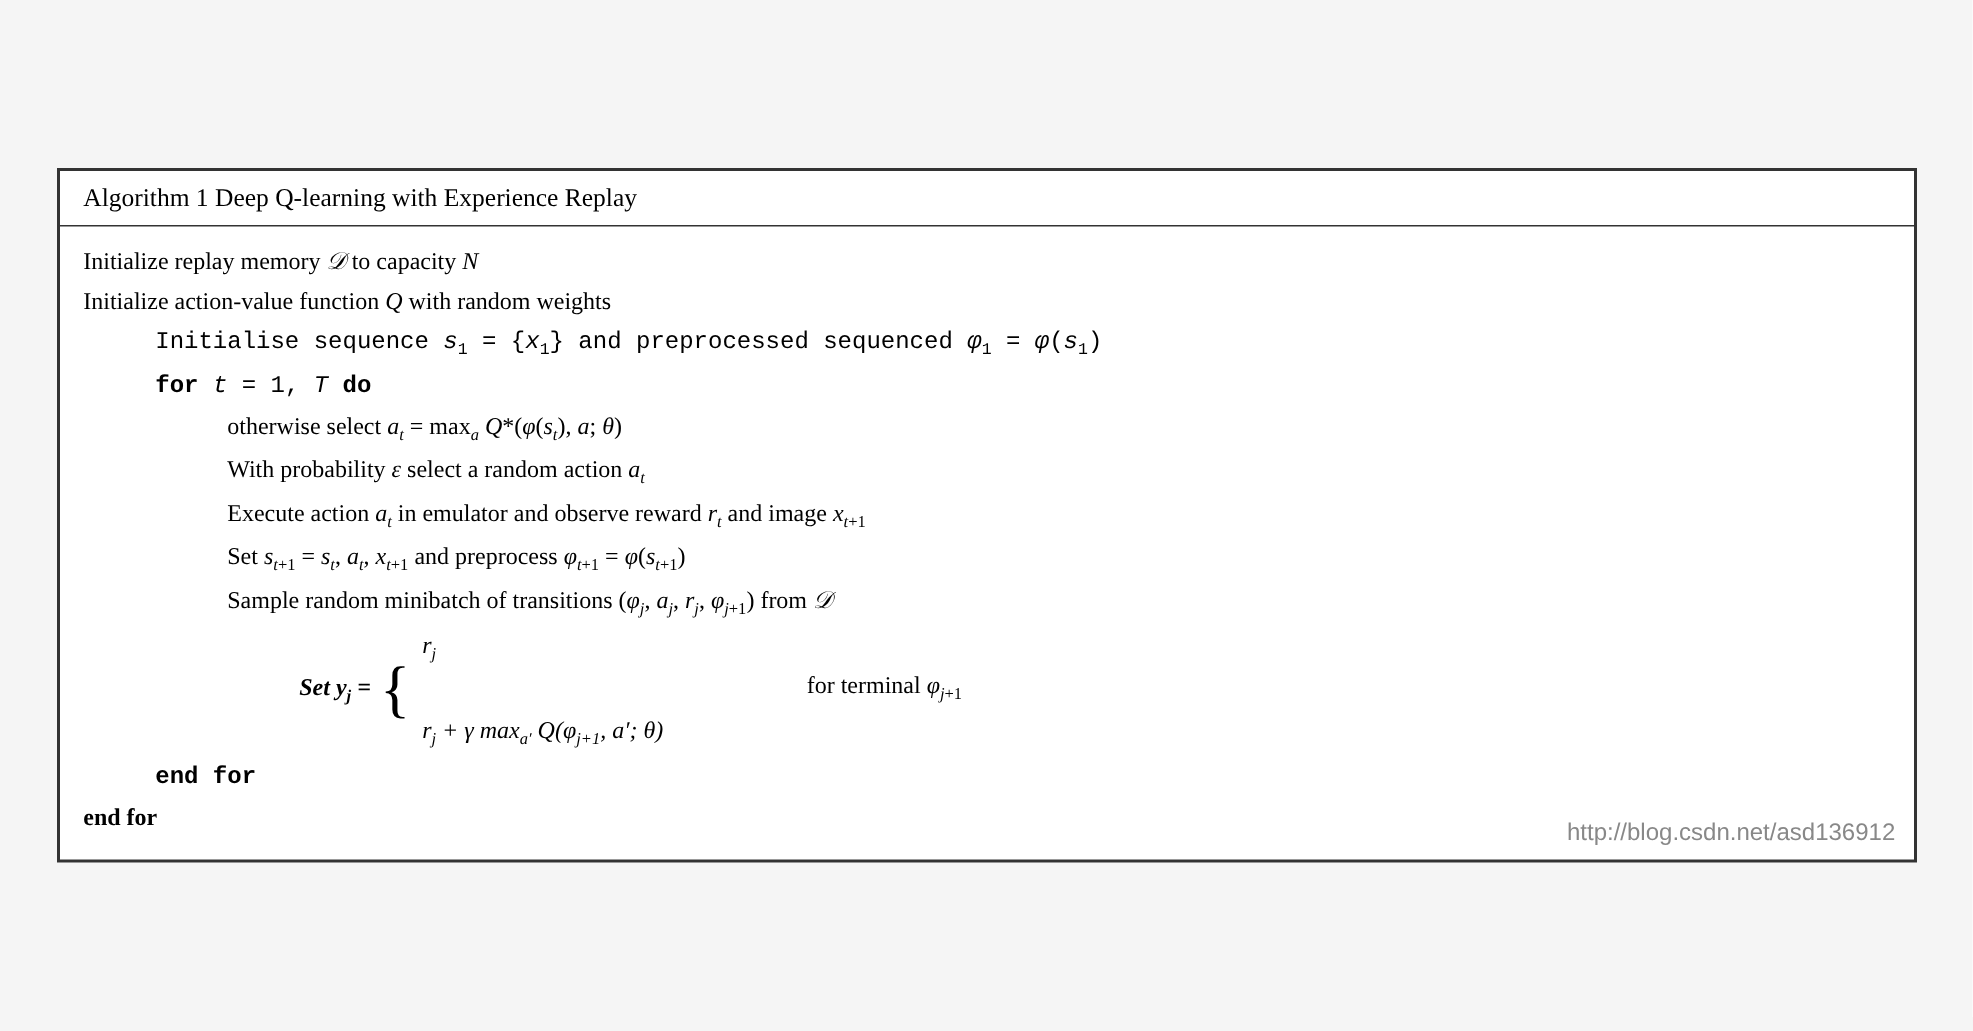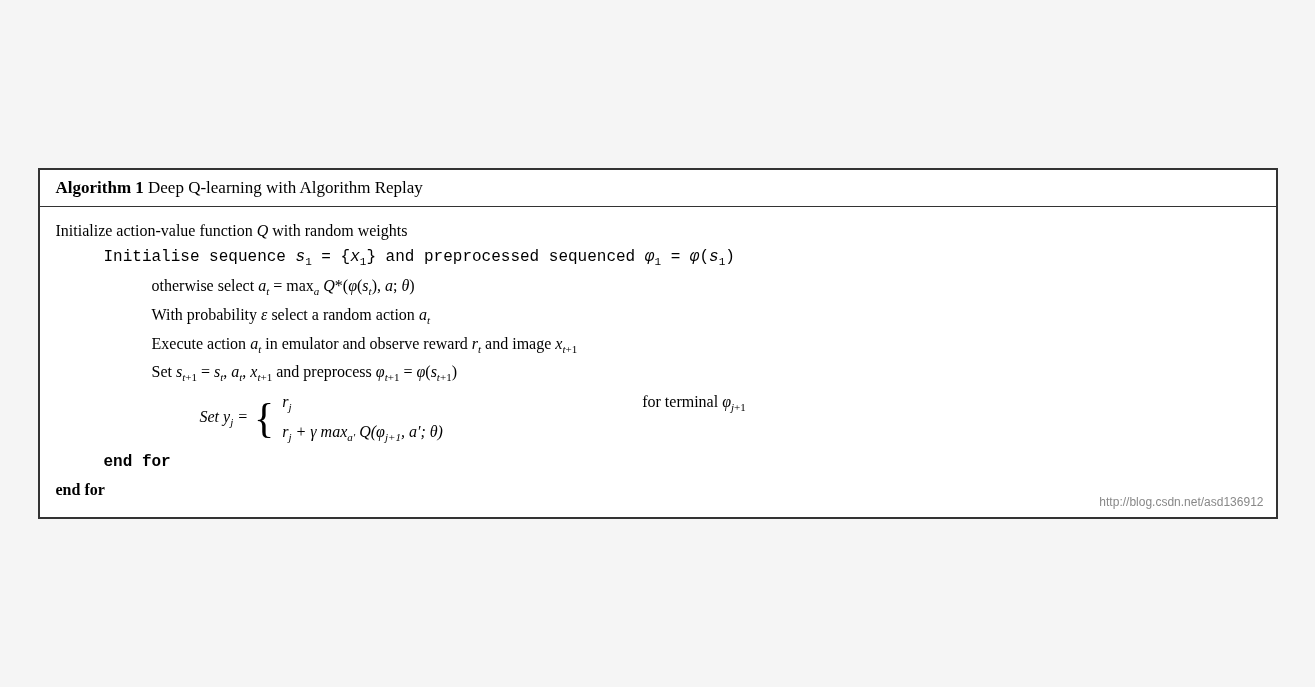--- a/index.html
+++ b/index.html
@@ -26,21 +26,21 @@
       position: relative;
     }
 
     .algorithm-header {
       border-bottom: 1.5px solid #333;
       padding: 8px 16px;
       font-size: 17px;
     }
 
     .algorithm-header .algo-label {
-      font-weight: bold;
+      font-weight: normal;
       font-style: normal;
     }
 
     .algorithm-header .algo-title {
       font-weight: normal;
     }
 
     .algorithm-body {
       padding: 10px 16px 14px 16px;
       font-size: 16px;
@@ -62,20 +62,21 @@
       align-items: center;
       padding-left: 144px;
       line-height: 1.5;
       margin: 2px 0;
     }
 
     .set-yj-label {
       font-style: italic;
       margin-right: 6px;
       font-size: 16px;
+      font-weight: bold;
     }
 
     .brace {
       font-size: 42px;
       line-height: 1;
       font-weight: 100;
       margin-right: 8px;
       font-family: 'Times New Roman', Times, serif;
     }
 
@@ -83,20 +84,21 @@
       display: flex;
       flex-direction: column;
       gap: 2px;
     }
 
     .case-row {
       display: flex;
       align-items: flex-end;
       font-size: 16px;
       line-height: 1.6;
+      flex-direction: column;
     }
 
     .case-expr {
       min-width: 360px;
       font-style: italic;
     }
 
     .case-cond {
       font-size: 16px;
     }
@@ -106,72 +108,81 @@
       border: 1px solid #cc0000;
       padding: 0 2px;
       text-decoration: none;
       font-style: normal;
     }
 
     .watermark {
       position: absolute;
       bottom: 8px;
       right: 12px;
-      font-size: 12px;
+      font-size: 16px;
       color: #888;
       font-family: Arial, sans-serif;
     }
 
     sup {
       font-size: 11px;
     }
 
     sub {
       font-size: 11px;
     }
   </style>
 </head>
 <body>
 
 <div class="algorithm-box">
   <div class="algorithm-header">
     <span class="algo-label bold">Algorithm 1</span>
-    <span class="algo-title"> <span>Deep Q-learning with Algorithm Replay</span></span>
+    <span class="algo-title"> <span>Deep Q-learning with Experience Replay</span></span>
   </div>
 
   <div class="algorithm-body">
 
+    <span class="line">
+      Initialize replay memory <i>𝒟</i> to capacity <i>N</i>
+    </span>
 
     <span class="line">
       Initialize action-value function <i>Q</i> with random weights
     </span>
 
 
     <span class="line indent1">
       Initialise sequence <i>s</i><sub>1</sub> = {<i>x</i><sub>1</sub>} and preprocessed sequenced <i>φ</i><sub>1</sub> = <i>φ</i>(<i>s</i><sub>1</sub>)
     </span>
 
+    <span class="line indent1">
+      <span class="bold">for</span> <i>t</i> = 1, <i>T</i> <span class="bold">do</span>
+    </span>
 
     <span class="line indent2">
       otherwise select <i>a</i><sub><i>t</i></sub> = max<sub><i>a</i></sub> <i>Q</i>*(<i>φ</i>(<i>s</i><sub><i>t</i></sub>), <i>a</i>; <i>θ</i>)
     </span>
 
     <span class="line indent2">
       With probability <i>ε</i> select a random action <i>a</i><sub><i>t</i></sub>
     </span>
 
     <span class="line indent2">
       Execute action <i>a</i><sub><i>t</i></sub> in emulator and observe reward <i>r</i><sub><i>t</i></sub> and image <i>x</i><sub><i>t</i>+1</sub>
     </span>
 
     <span class="line indent2">
       Set <i>s</i><sub><i>t</i>+1</sub> = <i>s</i><sub><i>t</i></sub>, <i>a</i><sub><i>t</i></sub>, <i>x</i><sub><i>t</i>+1</sub> and preprocess <i>φ</i><sub><i>t</i>+1</sub> = <i>φ</i>(<i>s</i><sub><i>t</i>+1</sub>)
     </span>
 
 
+    <span class="line indent2">
+      Sample random minibatch of transitions (<i>φ</i><sub><i>j</i></sub>, <i>a</i><sub><i>j</i></sub>, <i>r</i><sub><i>j</i></sub>, <i>φ</i><sub><i>j</i>+1</sub>) from <i>𝒟</i>
+    </span>
 
     <div class="set-yj-block">
       <span class="set-yj-label">Set <i>y</i><sub><i>j</i></sub> =</span>
       <span class="brace">{</span>
       <div class="cases-table">
         <div class="case-row">
           <span class="case-expr"><i>r</i><sub><i>j</i></sub></span>
           <span class="case-cond">for terminal <i>φ</i><sub><i>j</i>+1</sub></span>
         </div>
         <div class="case-row">

